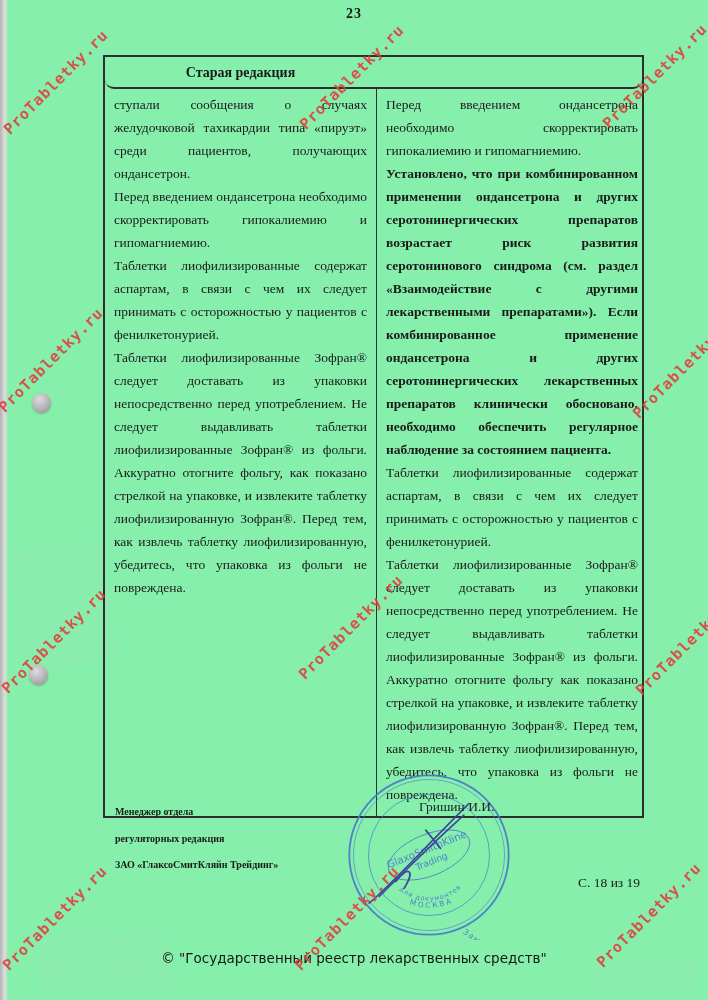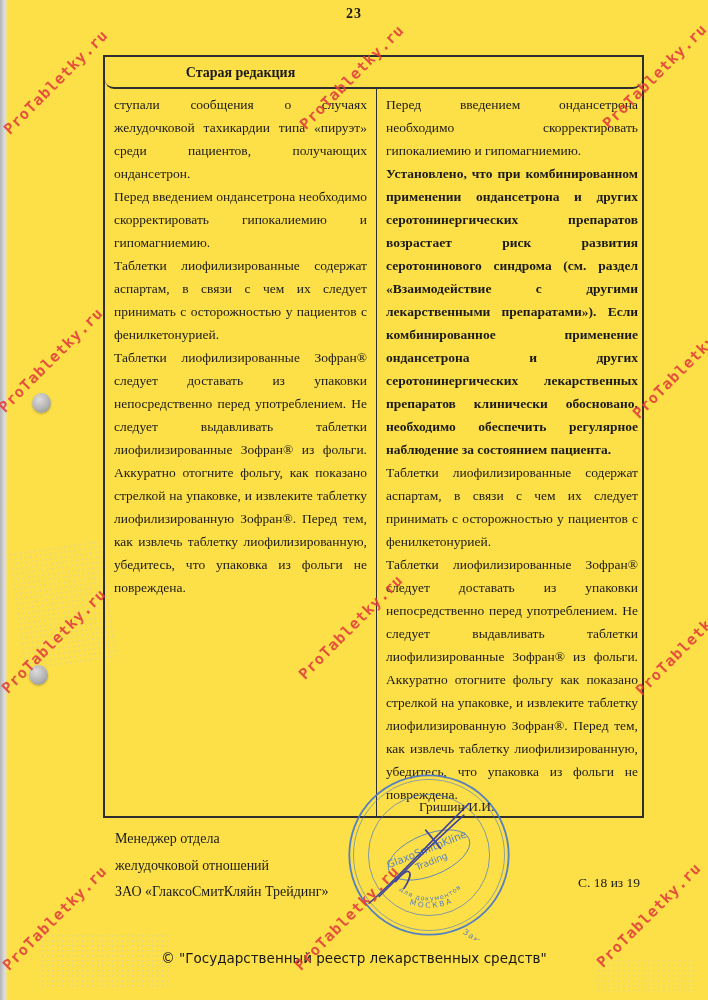--- a/index.html
+++ b/index.html
@@ -1,31 +1,31 @@
 <!DOCTYPE html>
 <html style="--wm: #e23c3c; --stamp: #4b79c9; --ink: #3a3f9b;"><head>
 <meta charset="utf-8">
 <style>
   html,body{margin:0;padding:0;background:#ffffff;}
-  .page{position:relative;width:708px;height:1000px;background:#fde047;overflow:hidden;
+  .page{position:relative;width:708px;height:1000px;background:#86efac;overflow:hidden;
         font-family:"Liberation Serif", serif;color:#1a1a1a;}
   .edge-left{position:absolute;left:0;top:0;bottom:0;width:8px;z-index:0;
         background:linear-gradient(90deg,#b2b2b2,#dedede 60%,rgba(222,222,222,0));}
   .page-num{position:absolute;top:6px;left:0;right:0;text-align:center;
         font-size:14px;font-weight:bold;letter-spacing:1px;z-index:1;}
   .doc-table{position:absolute;left:103px;top:55px;width:541px;border:2px solid #2e2e2e;z-index:1;box-sizing:border-box;}
   .thead{display:flex;border-bottom:2px solid #2e2e2e;border-radius:9px;}
   .th{flex:0 0 271px;text-align:center;font-weight:bold;font-size:14px;padding:8px 0 6px;box-sizing:border-box;}
   .col-right{flex:1 1 auto;border-left:1.5px solid #2e2e2e;}
   .tbody{display:flex;border-radius:13px;}
   .td{flex:0 0 271px;box-sizing:border-box;padding:4px 9px 10px 9px;font-size:13.5px;
       line-height:23px;text-align:justify;min-height:670px;}
   .td p{margin:0;}
   p.bold{font-weight:bold;}
-  .sig-block{position:absolute;left:115px;top:826px;font-size:14px;line-height:26.5px;z-index:1;}
+  .sig-block{position:absolute;left:115px;top:799px;font-size:10px;line-height:26.5px;z-index:1;font-weight:bold;}
   .sig-name{position:absolute;left:419px;top:799px;font-size:13.5px;color:#23232e;z-index:4;}
   .page-indicator{position:absolute;left:578px;top:875px;font-size:13.5px;z-index:1;}
   .copyright{position:absolute;top:950px;left:0;right:0;text-align:center;
       font-family:"DejaVu Sans", sans-serif;font-size:13.5px;color:#161616;z-index:1;}
   .wm{position:absolute;font-family:"DejaVu Sans Mono", monospace;font-weight:bold;font-size:15px;
       letter-spacing:1px;color:var(--wm,#e23c3c);transform:translate(-50%,-50%) rotate(-45deg);
       white-space:nowrap;opacity:.88;z-index:6;}
   .stamp-box{position:absolute;left:346px;top:770px;width:166px;height:170px;z-index:2;opacity:.93;}
   .sign-box{position:absolute;left:346px;top:770px;width:166px;height:170px;z-index:3;}
   .hole{position:absolute;width:19px;height:20px;border-radius:50%;z-index:2;
@@ -68,21 +68,21 @@
         <p>Перед введением ондансетрона необходимо скорректировать гипокалиемию и гипомагниемию.</p>
         <p class="bold">Установлено, что при комбинированном применении ондансетрона и других серотонинергических препаратов возрастает риск развития серотонинового синдрома (см. раздел «Взаимодействие с другими лекарственными препаратами»). Если комбинированное применение ондансетрона и других серотонинергических лекарственных препаратов клинически обосновано, необходимо обеспечить регулярное наблюдение за состоянием пациента.</p>
         <p>Таблетки лиофилизированные содержат аспартам, в связи с чем их следует принимать с осторожностью у пациентов с фенилкетонурией.</p>
         <p>Таблетки лиофилизированные Зофран® следует доставать из упаковки непосредственно перед употреблением. Не следует выдавливать таблетки лиофилизированные Зофран® из фольги. Аккуратно отогните фольгу как показано стрелкой на упаковке, и извлеките таблетку лиофилизированную Зофран®. Перед тем, как извлечь таблетку лиофилизированную, убедитесь, что упаковка из фольги не повреждена.</p>
       </div>
     </div>
   </div>
 
   <div class="sig-block">
     <div>Менеджер отдела</div>
-    <div>желудочковой отношений</div>
+    <div>регуляторных редакция</div>
     <div>ЗАО «ГлаксоСмитКляйн Трейдинг»</div>
   </div>
 
   <svg class="stamp-box" viewBox="0 0 200 200">
     <defs>
       <path id="r1" d="M 100 184 A 84 84 0 1 1 99.99 184"></path>
       <path id="r2" d="M 100 160 A 60 60 0 1 1 99.99 160"></path>
       <path id="r3" d="M 52 128 A 56 56 0 0 0 148 128"></path>
       <path id="r4" d="M 38 126 A 70 70 0 0 0 162 126"></path>
     </defs>

